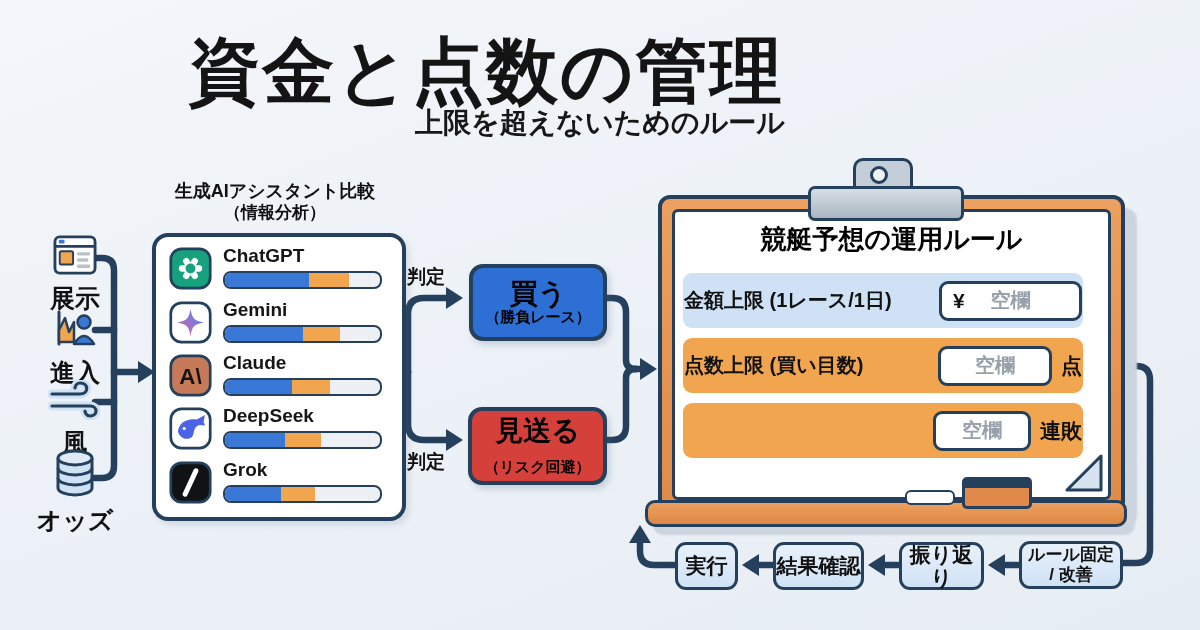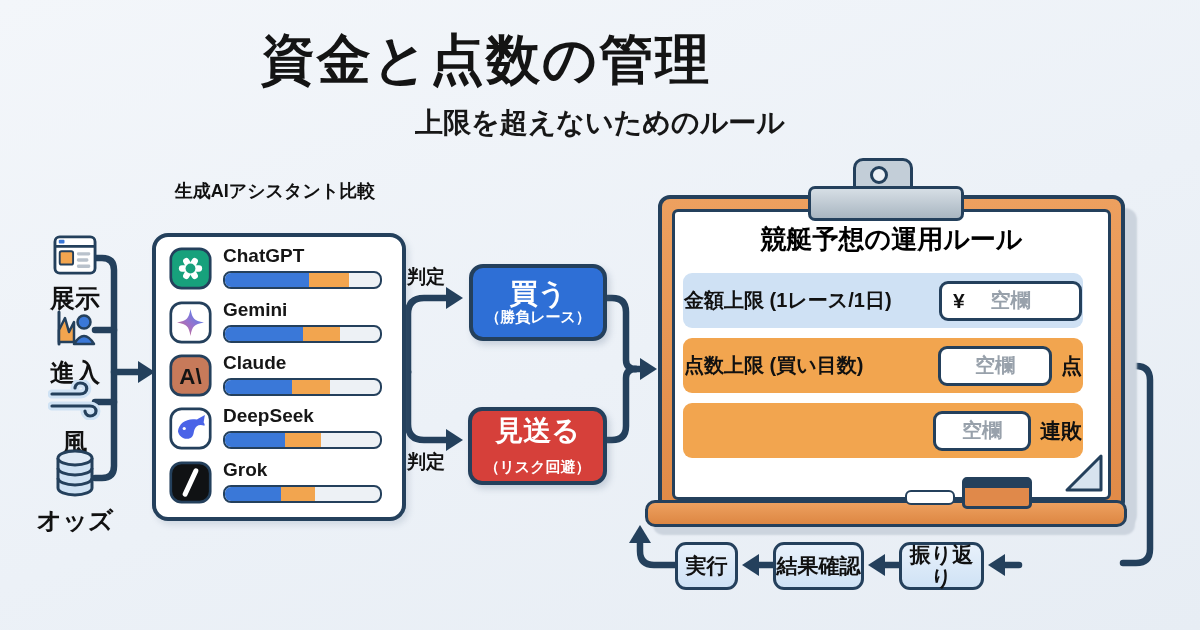--- a/index.html
+++ b/index.html
@@ -2,21 +2,21 @@
 <html><head>
 <meta charset="utf-8">
 <style>
   html,body{margin:0;padding:0;}
   body{font-family:"Liberation Sans","DejaVu Sans",sans-serif;}
   #canvas{position:relative;width:1200px;height:630px;overflow:hidden;
     background:linear-gradient(160deg,#f3f6fa 0%,#ecf1f7 55%,#e7edf4 100%);}
   .abs{position:absolute;}
 
   
-  .page-title{left:0;top:24px;width:972px;text-align:center;font-size:54px;font-weight:900;
+  .page-title{left:0;top:24px;width:972px;text-align:center;font-size:72px;font-weight:900;
     color:#141414;letter-spacing:2px;}
   .page-subtitle{left:0;top:104px;width:1200px;text-align:center;font-size:28px;font-weight:800;color:#171717;}
 
   
   #connectors{left:0;top:0;z-index:2;}
   #connectors path{stroke:#24405c;stroke-width:6.5;fill:none;stroke-linecap:round;stroke-linejoin:round;}
   #connectors polygon{fill:#24405c;}
 
   
   .factor{width:110px;text-align:center;z-index:3;}
@@ -33,21 +33,21 @@
   .assistant-row .ai-icon{position:absolute;left:0;top:0;width:43px;height:43px;}
   .assistant-row .ai-name{position:absolute;left:54px;top:-2px;font-size:19px;font-weight:800;color:#161616;white-space:nowrap;}
   .bar-track{position:absolute;left:54px;top:24px;width:155px;height:14px;background:#edf1f5;
     border:2.5px solid #24405c;border-radius:8px;overflow:hidden;display:flex;}
   .seg{height:100%;}
   .seg-blue{background:#3a78d8;border-radius:5px 0 0 5px;}
   .seg-orange{background:#f2a54f;}
 
   
   .judge{width:60px;font-size:19px;font-weight:800;color:#111;z-index:3;}
-  .decision-box{z-index:3;border:4px solid #24405c;border-radius:14px;color:#ffffff;text-align:center;
+  .decision-box{z-index:3;border:4px solid #24405c;border-radius:14px;color:#000000;text-align:center;
     display:flex;flex-direction:column;justify-content:center;box-shadow:3px 4px 6px rgba(90,110,140,.25);}
   .decision-box .d1{font-size:28px;font-weight:900;line-height:1.05;}
   .decision-box .d2{font-size:15px;font-weight:700;line-height:1.2;}
   #buy-box{left:469px;top:264px;width:130px;height:69px;}
   #skip-box{left:468px;top:407px;width:131px;height:70px;gap:13px;}
 
   
   .board-frame{left:658px;top:195px;width:459px;height:311px;background:linear-gradient(180deg,#eda05f,#e08a47);
     border:4px solid #24405c;border-radius:12px;z-index:3;box-shadow:12px 13px 2px #ccd4de;}
   .board-inner{position:absolute;left:10px;top:10px;right:10px;bottom:10px;background:#ffffff;
@@ -170,20 +170,21 @@
         <ellipse cx="22" cy="10" rx="17" ry="7" fill="#dfeaf6" stroke="#24405c" stroke-width="3"></ellipse>
         <path d="M5,20 A17,7 0 0 0 39,20" fill="none" stroke="#24405c" stroke-width="3"></path>
         <path d="M5,30 A17,7 0 0 0 39,30" fill="none" stroke="#24405c" stroke-width="3"></path>
       </svg>
     </span>
     <div class="flabel">オッズ</div>
   </div>
 
   <div class="abs ai-header">
     <div class="l1">生成AIアシスタント比較</div>
+    <div class="l2">（情報分析）</div>
   </div>
 
   <div class="abs ai-panel">
 
     <div class="assistant-row" style="top:10px;">
       <span class="ai-icon">
         <svg width="43" height="43" viewBox="0 0 48 48">
           <rect x="2" y="2" width="44" height="44" rx="12" fill="#17a17c" stroke="#24405c" stroke-width="3"></rect>
           <g transform="translate(24,24)">
             <rect x="-13" y="-3.5" width="26" height="7" rx="3.5" fill="#fff"></rect>
@@ -323,14 +324,18 @@
 
   <div id="cycle-1" class="abs cycle-box">
     <div class="c1">実行</div>
   </div>
   <div id="cycle-2" class="abs cycle-box">
     <div class="c1">結果確認</div>
   </div>
   <div id="cycle-3" class="abs cycle-box">
     <div class="c1">振り返り</div>
   </div>
+  <div id="cycle-4" class="abs cycle-box">
+    <div class="small1">ルール固定</div>
+    <div class="small1">/ 改善</div>
+  </div>
 
 </div>
 
 </body></html>

